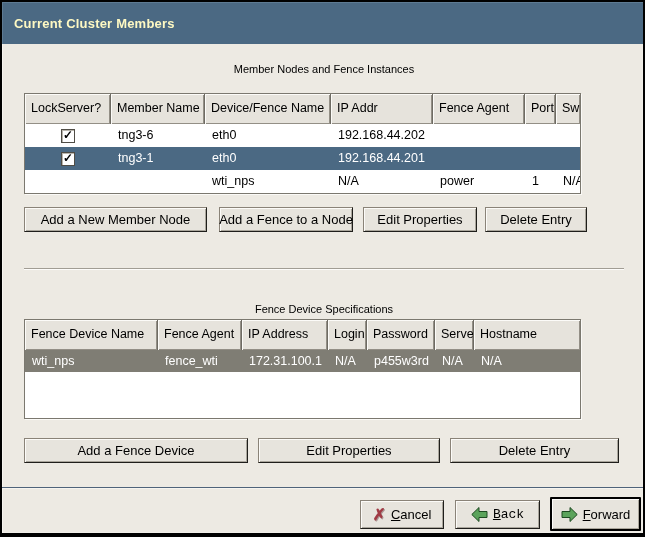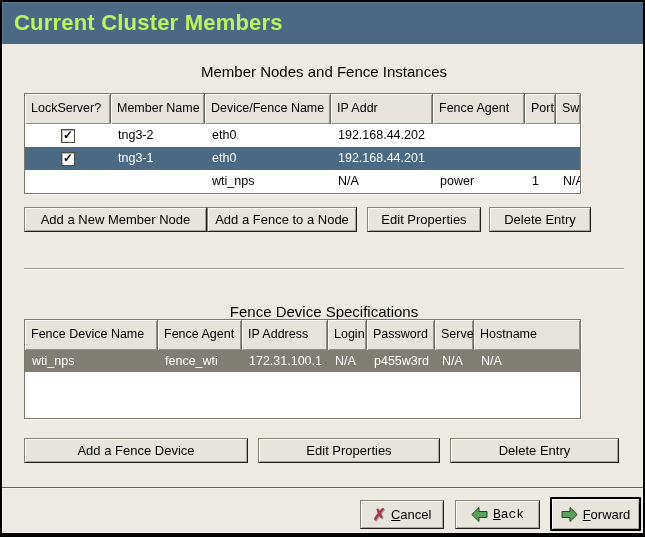--- a/index.html
+++ b/index.html
@@ -17,28 +17,28 @@
   }
 
   
   .titlebar{
     position:absolute; top:0; left:0; right:0; height:42px;
     background:#4b6983;
     box-shadow: inset 1px 1px 0 #5e7b93;
     display:flex; align-items:center;
   }
   .titlebar .title{
-    color:#bef264; font-weight:bold; font-size:22px; padding-left:12px;
+    color:#fef9c3; font-weight:bold; font-size:13px; padding-left:12px;
     letter-spacing:0.2px;
   }
 
   
   .caption{
     position:absolute; left:22px; width:600px; text-align:center;
-    font-size:15px; color:#000;
+    font-size:11px; color:#000;
   }
 
   
   .gtable{
     position:absolute; left:22px; width:557px;
     background:#fff;
     border:1px solid #7b786f;
     box-shadow: 1px 1px 0 #fbfaf7;
   }
   .thead{ display:grid; height:30px; }
@@ -127,21 +127,21 @@
         <div class="th">Port</div>
         <div class="th">Switch</div>
       </div>
 
       <div class="trow">
         <div class="td cell-check">
           <span class="checkbox">
               <span class="mark">✓</span>
             </span>
         </div>
-        <div class="td">tng3-2</div>
+        <div class="td">tng3-6</div>
         <div class="td">eth0</div>
         <div class="td">192.168.44.202</div>
         <div class="td"></div>
         <div class="td"></div>
         <div class="td"></div>
       </div>
 
       <div class="trow selected">
         <div class="td cell-check">
           <span class="checkbox">
@@ -162,21 +162,21 @@
         <div class="td">wti_nps</div>
         <div class="td">N/A</div>
         <div class="td">power</div>
         <div class="td">1</div>
         <div class="td">N/A</div>
       </div>
     </div>
 
     <div class="btnrow" style="top:205px;">
       <div class="btn" style="width:183px;">Add a New Member Node</div>
-      <div class="btn" style="width:150px; ">Add a Fence to a Node</div>
+      <div class="btn" style="width:134px; margin-left:12px;">Add a Fence to a Node</div>
       <div class="btn" style="width:114px; margin-left:10px;">Edit Properties</div>
       <div class="btn" style="width:102px; margin-left:8px;">Delete Entry</div>
     </div>
 
     <div class="mid-sep"></div>
 
     <div class="caption" style="top:301px;">Fence Device Specifications</div>
 
     <div class="gtable t2" style="top:317px;">
       <div class="thead">

